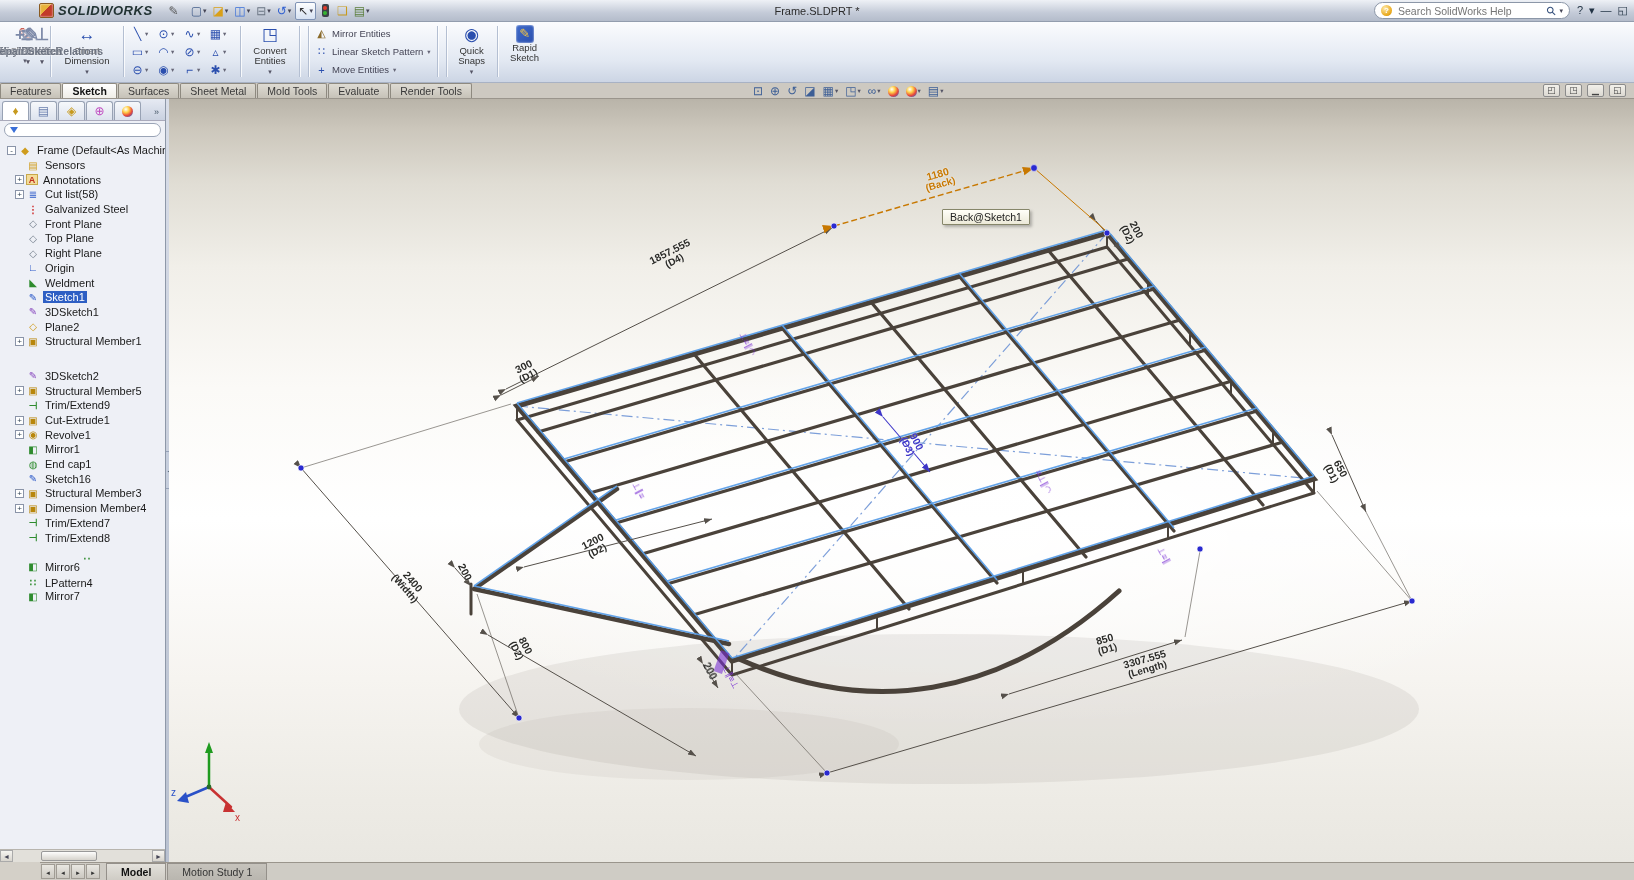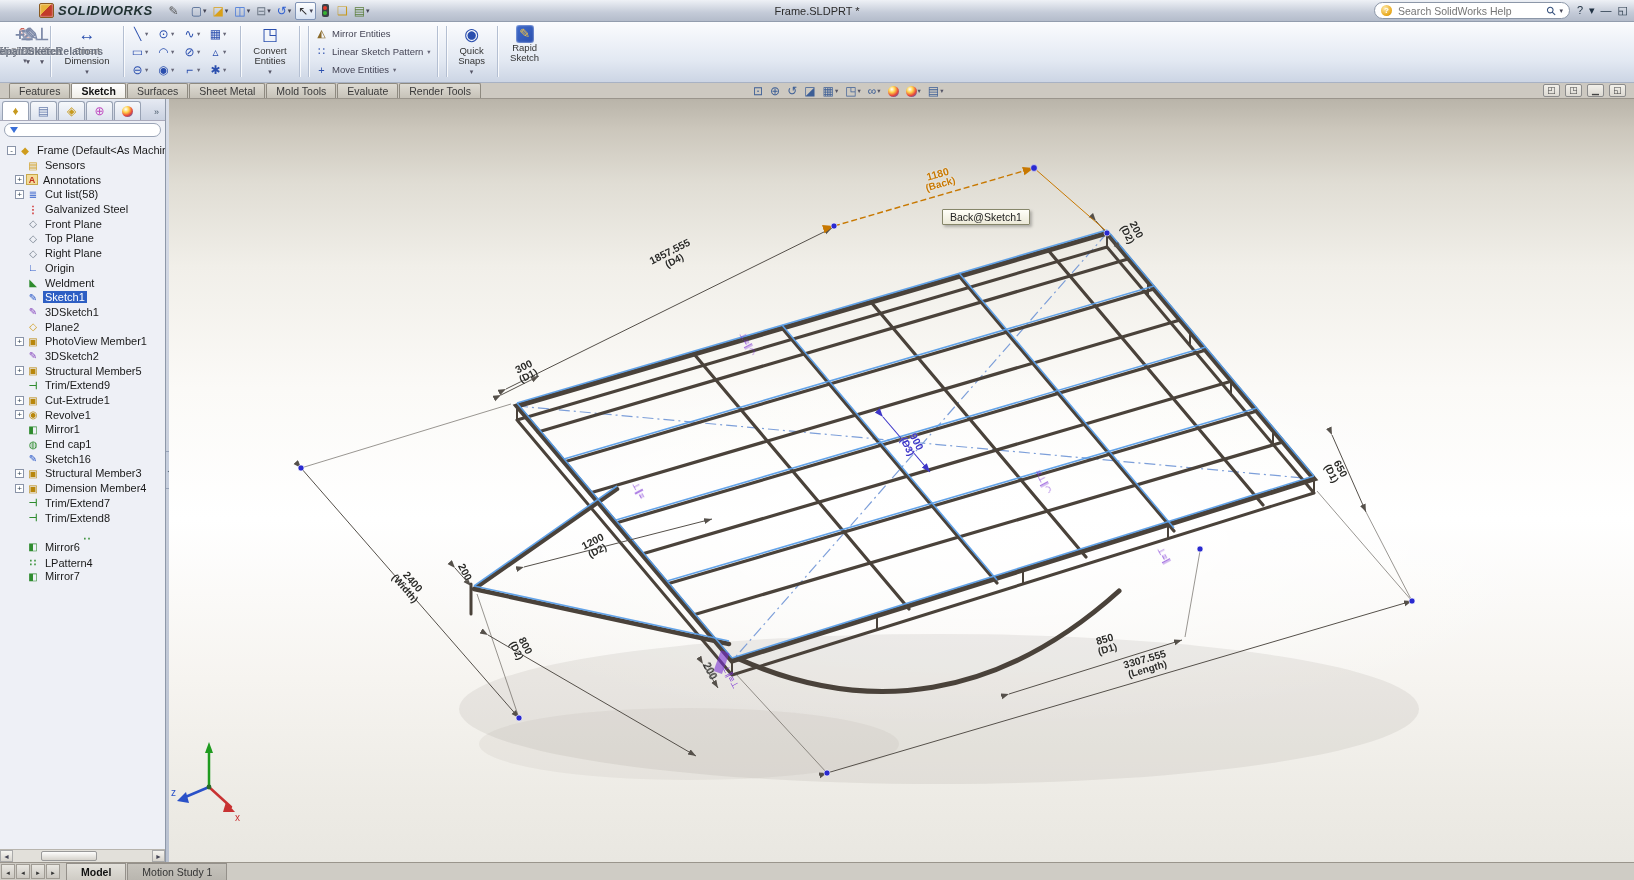--- a/index.html
+++ b/index.html
@@ -55,21 +55,21 @@
   .ecell .dr{font-size:6.5px;color:#667;}
   #stack3{display:flex;flex-direction:column;justify-content:space-between;padding:4px 2px;font-size:9.5px;color:#445;}
   .srow{display:flex;align-items:center;gap:4px;height:13px;white-space:nowrap;}
   .srow .si{font-size:11px;color:#8a6a2a;width:13px;text-align:center;}
   .srow .dr{font-size:6.5px;color:#667;}
   .rapid-ico{width:18px;height:18px;border-radius:3px;background:linear-gradient(135deg,#3f6ac9,#2b4fae);
     color:#f4c542;font-size:13px;line-height:17px;text-align:center;box-shadow:inset 0 0 2px #fff;}
 
   
   #tabrow{position:relative;height:16px;background:#cdc9c1;border-bottom:1px solid #9a958c;display:flex;align-items:flex-end;}
-  #ribbon-tabs{display:flex;align-items:flex-end;padding-left:9px;height:16px;}
+  #ribbon-tabs{display:flex;align-items:flex-end;padding-left:0;height:16px;}
   .rtab{padding:1px 9px 1px;margin-right:1px;font-size:10.5px;color:#3a3a3a;
     border:1px solid #8e8a80;border-bottom:none;border-radius:2px 2px 0 0;
     background:linear-gradient(#dedbd3,#c6c2b8);line-height:12px;}
   .rtab.active{background:linear-gradient(#ffffff,#f0eee8);font-weight:700;color:#111;}
   #headsup{position:absolute;left:753px;top:1px;display:flex;align-items:center;gap:7px;}
   .hbtn{display:flex;align-items:center;gap:1px;color:#3d5f96;font-size:12px;line-height:14px;}
   .hbtn .dr{font-size:6.5px;color:#556;}
   .ball{width:11px;height:11px;border-radius:50%;display:inline-block;
     background:radial-gradient(circle at 35% 30%,#fff,#ffd24a 30%,#e8483a 60%,#3a62c8 90%);}
   #doc-controls{position:absolute;right:8px;top:1px;display:flex;gap:5px;}
@@ -134,21 +134,21 @@
   #model{position:absolute;left:0;top:0;}
   .dim{position:absolute;font-weight:700;font-size:10.5px;line-height:1.02;color:#2b2b28;
     text-align:center;white-space:nowrap;text-shadow:0 0 2px rgba(255,255,255,.8);}
   .dim .s{display:block;font-size:10px;}
   .dim.blue{color:#3d35c8;}
   .dim.sel{color:#c87800;}
   #vp-tooltip{position:absolute;background:linear-gradient(#fffef8,#ece9d8);border:1px solid #86866a;
     padding:1px 7px;font-size:10.5px;color:#222;box-shadow:2px 2px 3px rgba(0,0,0,.25);border-radius:1px;}
 
   
-  #bottombar{height:18px;background:#cfccc5;border-top:1px solid #9a958c;display:flex;align-items:stretch;}
+  #bottombar{height:18px;background:#cfccc5;border-top:1px solid #9a958c;display:flex;align-items:stretch;margin-left:40px;}
   .bnav{width:14px;border:1px solid #a09c94;background:linear-gradient(#e9e7e1,#cbc8c1);
     font-size:6px;color:#333;text-align:center;line-height:16px;margin-right:1px;}
   #bottom-tabs{display:flex;margin-left:4px;}
   .btab{padding:0 14px;font-size:10.5px;line-height:17px;color:#333;border:1px solid #94908a;border-bottom:none;
     background:linear-gradient(#c6c3bc,#b9b6af);margin-right:1px;}
   .btab.active{background:linear-gradient(#e3e1db,#cfccc5);font-weight:700;color:#111;}
 </style>
 </head>
 <body>
 
@@ -468,23 +468,23 @@
             <span class="lbl">3DSketch1</span>
           </div>
           <div class="trow" style="padding-left: 10px;">
             <span class="exp blank"></span>
             <span class="tic tic-plane2"></span>
             <span class="lbl">Plane2</span>
           </div>
           <div class="trow" style="padding-left: 10px;">
             <span class="exp">+</span>
             <span class="tic tic-member"></span>
-            <span class="lbl">PhotoView Member1</span>
-          </div>
-          <div class="trow" style="padding-left: 10px;">
+            <span class="lbl">Structural Member1</span>
+          </div>
+          <div class="trow" style="padding-left: 10px; margin-top: 20px;">
             <span class="exp blank"></span>
             <span class="tic tic-sketch3d"></span>
             <span class="lbl">3DSketch2</span>
           </div>
           <div class="trow" style="padding-left: 10px;">
             <span class="exp">+</span>
             <span class="tic tic-member"></span>
             <span class="lbl">Structural Member5</span>
           </div>
           <div class="trow" style="padding-left: 10px;">

